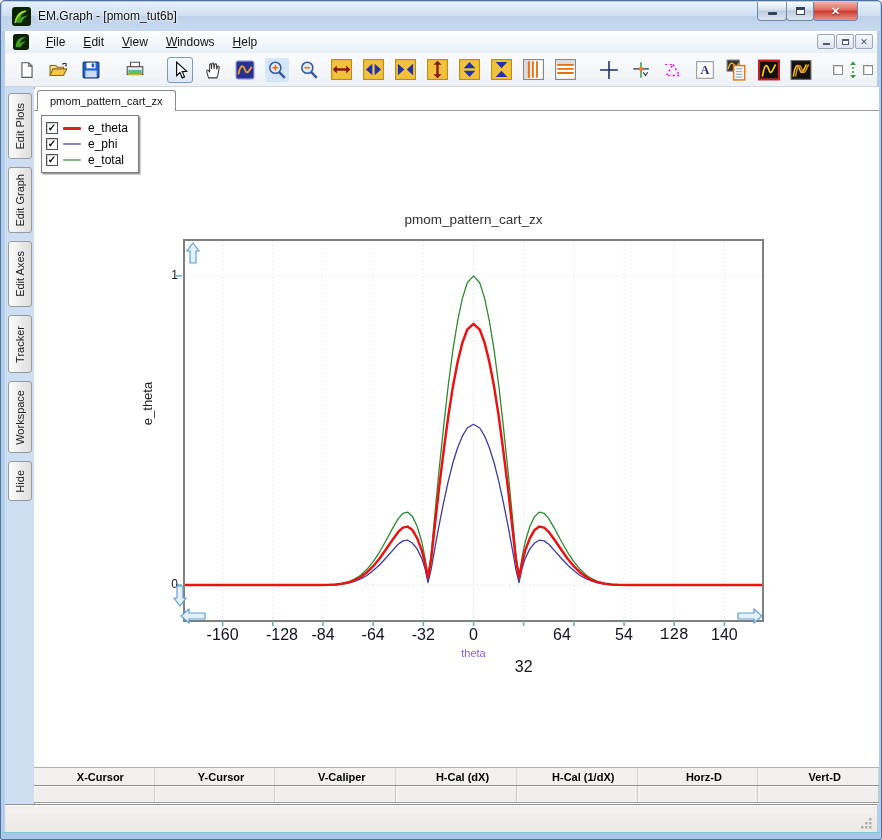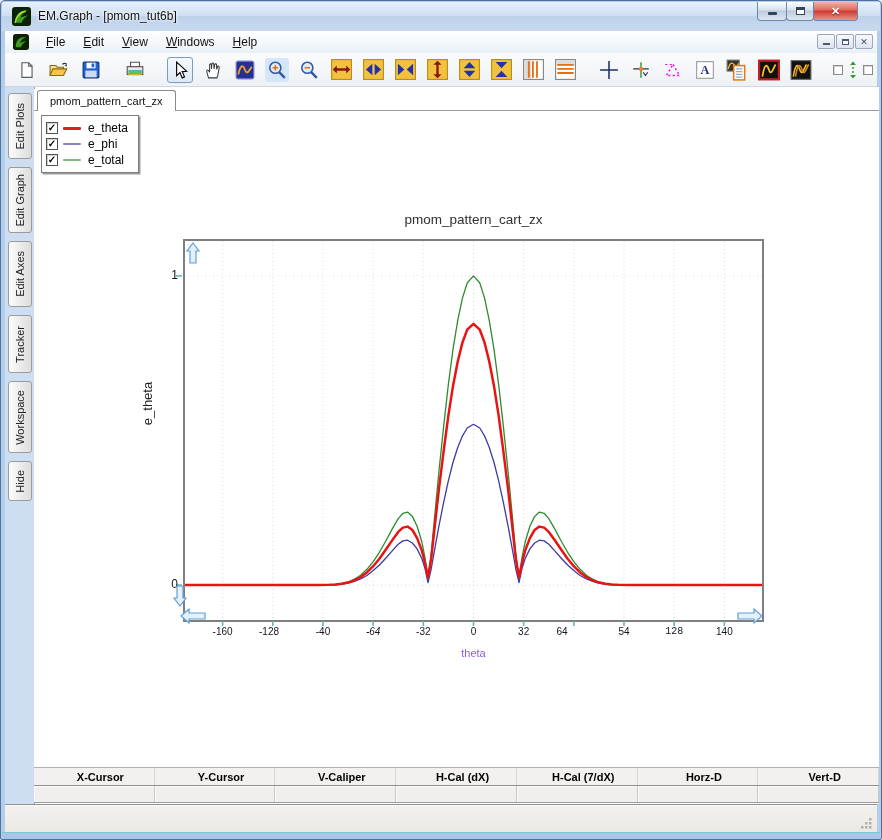--- a/index.html
+++ b/index.html
@@ -62,21 +62,21 @@
   .lg-line{width:18px;margin-left:5px;border-radius:1px;}
   .lg-lab{margin-left:7px;font-size:12px;color:#000;}
   
   .chart-title{position:absolute;left:149px;width:581px;top:101px;text-align:center;font-size:13.5px;color:#303030;}
   .plot-frame{position:absolute;left:149px;top:128px;width:581px;height:383px;box-sizing:border-box;
               border:2px solid #7f7f7f;background:#fff;}
   .plot-frame svg{overflow:visible;display:block;}
   .ylabel{position:absolute;left:73px;top:285px;width:80px;text-align:center;font-size:13px;color:#1c1c1c;
           transform:rotate(-90deg);}
   .xlabel{position:absolute;left:149px;width:581px;top:536px;text-align:center;font-size:11px;color:#8b5cf6;}
-  .xtick-label{position:absolute;width:60px;text-align:center;font-size:10px;color:#14141e;top:515px;}
+  .xtick-label{position:absolute;width:60px;text-align:center;font-size:16px;color:#14141e;top:515px;}
   .ytick-label{position:absolute;width:40px;text-align:right;font-size:12px;color:#14141e;}
   .handle{position:absolute;}
   
   .datatable{position:absolute;left:33px;top:766px;width:845px;}
   .dt-head{display:flex;height:19px;background:#f3f1ef;border-top:1px solid #b0b0b0;border-bottom:1px solid #909090;box-sizing:border-box;}
   .dt-head .cell{flex:1;display:flex;align-items:center;justify-content:center;font-size:11px;font-weight:bold;color:#000;
                  border-right:1px solid #d6d3d0;box-sizing:border-box;padding-left:13px;}
   .dt-vals{display:flex;height:17px;background:#f1efed;border-bottom:1px solid #9a9a9a;box-sizing:border-box;}
   .dt-vals .cell{flex:1;border-right:1px solid #c9c9c9;box-sizing:border-box;box-shadow:inset 1px 1px 0 #fbfaf9;font-size:11px;}
   
@@ -390,26 +390,26 @@
           <line x1="539.3695652173914" y1="380" x2="539.3695652173914" y2="385" stroke="#6fb0b4" stroke-width="1.6"></line>
           <line x1="-3" y1="344.06769983686786" x2="-9" y2="344.06769983686786" stroke="#6fb0b4" stroke-width="1.6"></line>
           <line x1="-3" y1="34.93230016313213" x2="-9" y2="34.93230016313213" stroke="#6fb0b4" stroke-width="1.6"></line>
           <polyline points="0.0,344.1 37.6,344.1 84.7,344.1 131.7,344.1 144.3,343.8 150.5,343.4 156.8,342.5 163.1,341.0 169.3,338.2 175.6,334.2 181.9,328.3 188.2,320.6 194.4,311.3 200.7,300.2 207.0,288.4 213.2,277.6 217.9,272.3 222.6,271.1 227.4,275.4 232.1,285.3 236.8,300.8 239.9,316.2 243.0,337.9 246.2,313.2 249.3,279.1 254.0,229.7 258.7,184.9 263.4,143.1 268.1,107.6 272.8,79.1 277.5,56.9 282.2,42.0 288.5,34.9 294.8,42.0 299.5,56.9 304.2,79.1 308.9,107.6 313.6,143.1 318.3,184.9 323.0,229.7 327.7,279.1 330.8,313.2 334.0,337.9 337.1,316.2 340.2,300.8 344.9,285.3 349.6,275.4 354.4,271.1 359.1,272.3 363.8,277.6 370.0,288.4 376.3,300.2 382.6,311.3 388.8,320.6 395.1,328.3 401.4,334.2 407.7,338.2 413.9,341.0 420.2,342.5 426.5,343.4 432.8,343.8 445.3,344.1 492.3,344.1 539.4,344.1 577.0,344.1" fill="none" stroke="#2f8b2f" stroke-width="1.3" stroke-linejoin="round"></polyline>
           <polyline points="0.0,344.1 37.6,344.1 84.7,344.1 131.7,344.1 144.3,344.1 150.5,343.8 156.8,343.1 163.1,342.2 169.3,340.4 175.6,337.9 181.9,334.5 188.2,329.5 194.4,324.0 200.7,317.2 207.0,310.1 213.2,303.3 217.9,299.9 222.6,299.2 227.4,302.0 232.1,307.9 236.8,317.5 239.9,327.1 243.0,341.6 246.2,328.0 249.3,310.4 254.0,284.7 258.7,261.2 263.4,239.6 268.1,221.0 272.8,206.2 277.5,194.8 282.2,187.0 288.5,183.3 294.8,187.0 299.5,194.8 304.2,206.2 308.9,221.0 313.6,239.6 318.3,261.2 323.0,284.7 327.7,310.4 330.8,328.0 334.0,341.6 337.1,327.1 340.2,317.5 344.9,307.9 349.6,302.0 354.4,299.2 359.1,299.9 363.8,303.3 370.0,310.1 376.3,317.2 382.6,324.0 388.8,329.5 395.1,334.5 401.4,337.9 407.7,340.4 413.9,342.2 420.2,343.1 426.5,343.8 432.8,344.1 445.3,344.1 492.3,344.1 539.4,344.1 577.0,344.1" fill="none" stroke="#3c3ca0" stroke-width="1.3" stroke-linejoin="round"></polyline>
           <polyline points="0.0,344.1 37.6,344.1 84.7,344.1 131.7,344.1 144.3,343.8 150.5,343.4 156.8,342.8 163.1,341.6 169.3,339.4 175.6,336.0 181.9,331.4 188.2,325.2 194.4,317.8 200.7,308.8 207.0,299.6 213.2,290.9 217.9,286.6 222.6,285.6 227.4,289.0 232.1,297.1 236.8,309.4 239.9,321.8 243.0,336.3 246.2,317.8 249.3,289.4 254.0,247.3 258.7,209.6 263.4,174.4 268.1,144.4 272.8,120.3 277.5,101.4 282.2,88.7 288.5,82.8 294.8,88.7 299.5,101.4 304.2,120.3 308.9,144.4 313.6,174.4 318.3,209.6 323.0,247.3 327.7,289.4 330.8,317.8 334.0,336.3 337.1,321.8 340.2,309.4 344.9,297.1 349.6,289.0 354.4,285.6 359.1,286.6 363.8,290.9 370.0,299.6 376.3,308.8 382.6,317.8 388.8,325.2 395.1,331.4 401.4,336.0 407.7,339.4 413.9,341.6 420.2,342.8 426.5,343.4 432.8,343.8 445.3,344.1 492.3,344.1 539.4,344.1 577.0,344.1" fill="none" stroke="#e81414" stroke-width="2.5" stroke-linejoin="round"></polyline>
         </svg>
     </div>
     <div id="tick-layer">
         <div class="xtick-label" style="left: 158.63px;">-160</div>
-        <div class="xtick-label" style="left: 205px;">-128</div>
-        <div class="xtick-label" style="left: 258.978px;">-40</div>
-        <div class="xtick-label" style="left: 309.152px; font-style: italic;">-64</div>
+        <div class="xtick-label" style="left: 218px;">-128</div>
+        <div class="xtick-label" style="left: 258.978px;">-84</div>
+        <div class="xtick-label" style="left: 309.152px;">-64</div>
         <div class="xtick-label" style="left: 359.326px;">-32</div>
         <div class="xtick-label" style="left: 409.5px;">0</div>
-        <div class="xtick-label" style="left: 459.674px;">32</div>
+        <div class="xtick-label" style="left: 459.674px; margin-top: 32px;">32</div>
         <div class="xtick-label" style="left: 498px;">64</div>
         <div class="xtick-label" style="left: 560.022px;">54</div>
         <div class="xtick-label" style="left: 610.196px; font-family: Liberation Mono, monospace;">128</div>
         <div class="xtick-label" style="left: 660.37px;">140</div>
         <div class="ytick-label" style="left: 104px; top: 466.068px;">0</div>
         <div class="ytick-label" style="left: 104px; top: 156.932px;">1</div>
       </div>
     <div class="xlabel">theta</div>
     <svg class="handle" style="left:152px;top:131px" width="14" height="22" viewBox="0 0 14 22">
         <polygon points="7,1 13,9 10,9 10,21 4,21 4,9 1,9" fill="#e4f1fb" stroke="#5ea0dc" stroke-width="1.2"></polygon>
@@ -424,21 +424,21 @@
         <polygon points="1,5 17,5 17,1 25,8 17,15 17,11 1,11" fill="#e4f1fb" stroke="#5ea0dc" stroke-width="1.2"></polygon>
       </svg>
   </div>
 
   <div class="datatable">
     <div class="dt-head" id="dt-head">
         <div class="cell">X-Cursor</div>
         <div class="cell">Y-Cursor</div>
         <div class="cell">V-Caliper</div>
         <div class="cell">H-Cal (dX)</div>
-        <div class="cell">H-Cal (7/dX)</div>
+        <div class="cell">H-Cal (1/dX)</div>
         <div class="cell">Horz-D</div>
         <div class="cell">Vert-D</div>
       </div>
     <div class="dt-vals" id="dt-vals">
         <div class="cell">&nbsp;</div>
         <div class="cell">&nbsp;</div>
         <div class="cell">&nbsp;</div>
         <div class="cell">&nbsp;</div>
         <div class="cell">&nbsp;</div>
         <div class="cell">&nbsp;</div>

